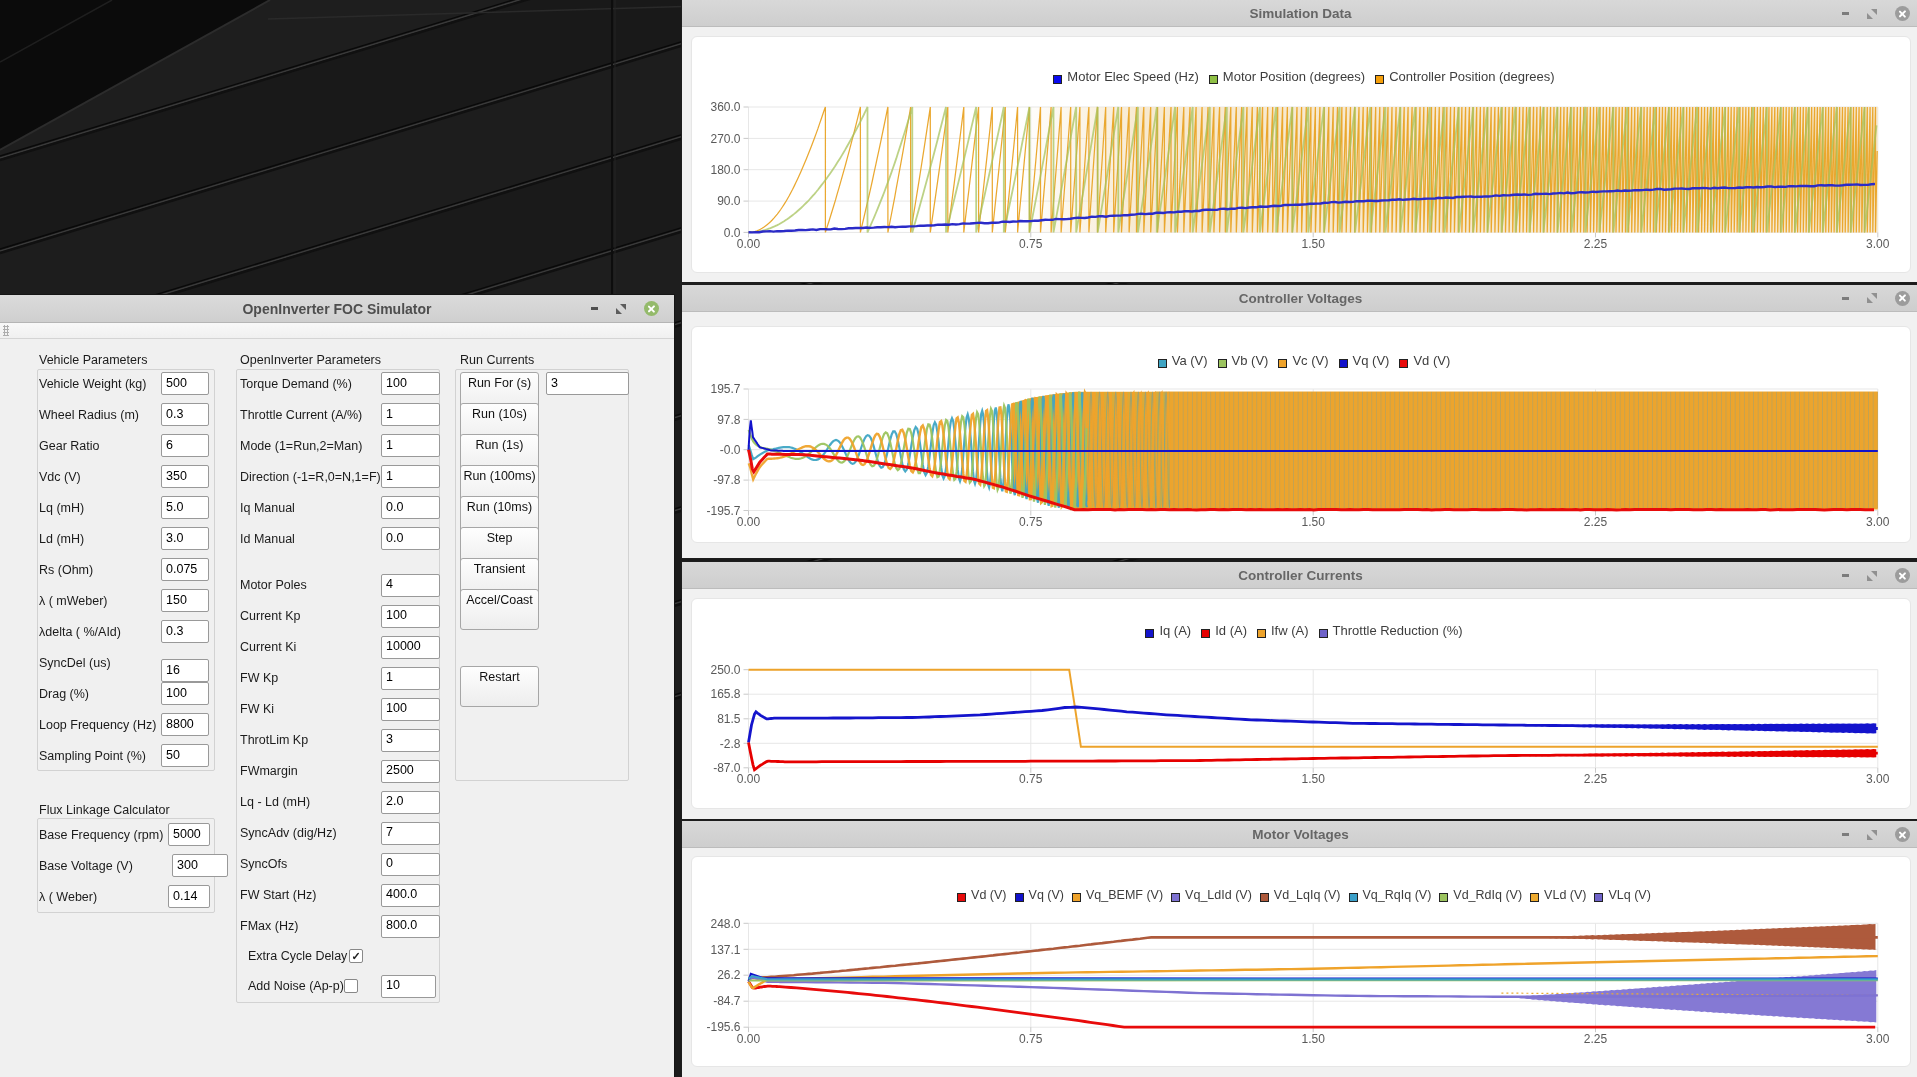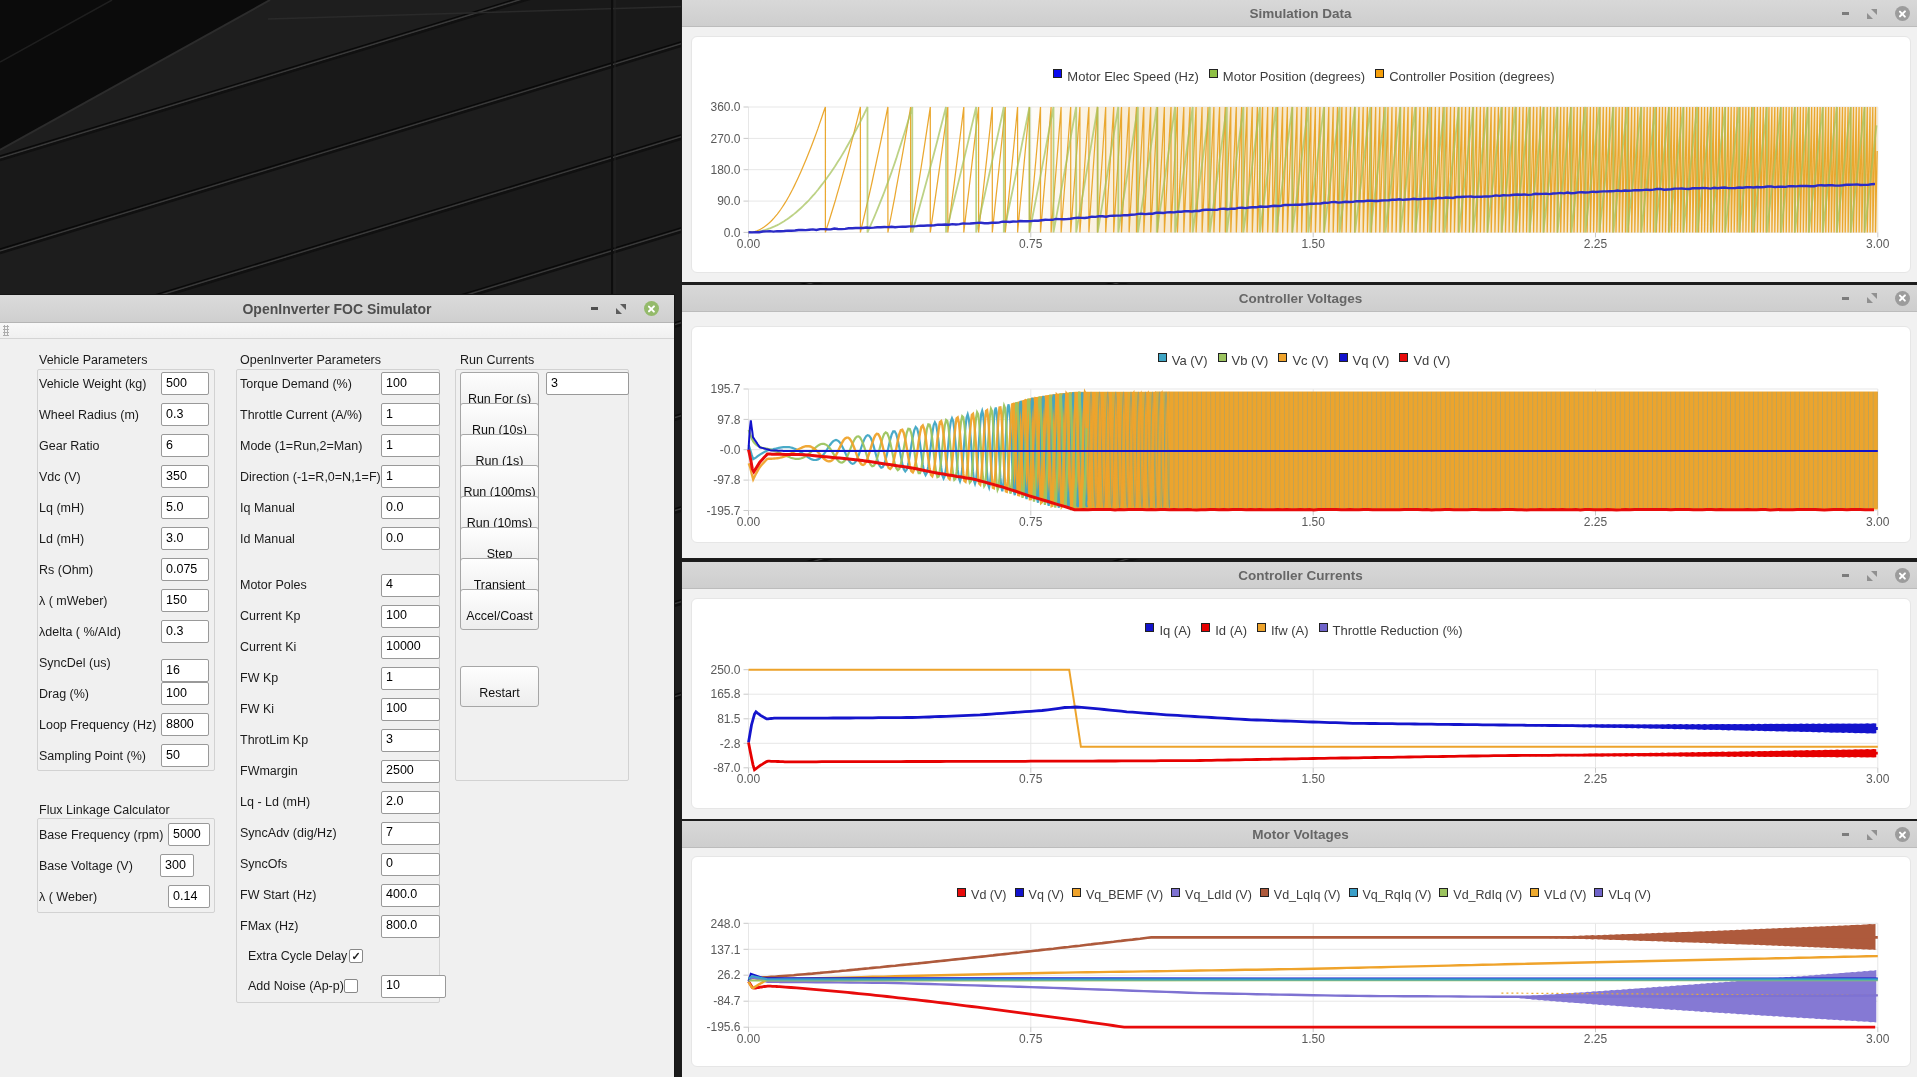--- a/index.html
+++ b/index.html
@@ -9,32 +9,32 @@
 .btns{position:absolute;right:10px;top:0;height:27px;display:flex;align-items:center;gap:18px}
 .bmin{width:7px;height:3px;background:#7c7c7c;display:inline-block}
 .bres{width:10px;height:10px;position:relative;display:inline-block}
 .bres .t1{position:absolute;right:0;top:0;width:0;height:0;border-left:6px solid transparent;border-top:6px solid #909090}
 .bres .t2{position:absolute;left:0;bottom:0;width:0;height:0;border-right:6px solid transparent;border-bottom:6px solid #909090}
 .bclose{width:15px;height:15px;border-radius:50%;background:#9c9c9c;position:relative;display:inline-block}
 .bclose i{position:absolute;left:3.2px;top:6.6px;width:8.6px;height:1.9px;background:#fff;border-radius:1px}
 .bclose i.x1{transform:rotate(45deg)}.bclose i.x2{transform:rotate(-45deg)}
 .card{position:absolute;left:9.5px;width:1220px;background:#fff;border:1px solid #e6e6e6;border-radius:6px}
 .legend{position:absolute;left:58px;width:1129px;display:flex;justify-content:center;gap:10px;font-size:13px;color:#3d3d3d;align-items:center;z-index:3}
-.li{display:inline-flex;align-items:flex-start;white-space:nowrap}
+.li{display:inline-flex;align-items:flex-end;white-space:nowrap}
 .legend2{font-size:12.5px;gap:8px}
 .lb{width:9px;height:9px;border:1.5px solid #222;display:inline-block;margin-right:5px}
 #foc{position:absolute;left:0;top:295px;width:674px;height:800px;background:#f0f0f0;box-shadow:0 0 0 1px #151515;z-index:5}
 #foc .tb{background:linear-gradient(#dbdbdb,#cfcfcf);height:28px;border-bottom:1px solid #b5b5b5}
 #foc .tbt{color:#4e4e4e;line-height:28px;font-size:14px}
 .toolbar{position:absolute;top:28px;left:0;width:100%;height:16px;background:linear-gradient(#f8f8f8,#f0f0f0);border-bottom:1px solid #d4d4d4}
 .grip{position:absolute;left:3px;top:2px;width:6px;height:11px;background-image:radial-gradient(circle,#adadad 1px,transparent 1.2px);background-size:3px 3px}
 .focbody{position:absolute;top:0;left:0;right:0;bottom:0}
 .lab{position:absolute;font-size:12.5px;color:#1b1b1b;white-space:nowrap;line-height:20px}
 .inp{position:absolute;height:23px;background:#fff;border:1px solid #999;border-radius:2px;font-size:12.5px;color:#000;padding:2.5px 0 0 4px;white-space:nowrap}
-.btn{position:absolute;height:41px;background:linear-gradient(#fefefe,#ededed);border:1px solid #a6a6a6;border-radius:3px;font-size:12.5px;color:#111;text-align:center;padding-top:19px}
+.btn{position:absolute;height:41px;background:linear-gradient(#fefefe,#ededed);border:1px solid #a6a6a6;border-radius:3px;font-size:12.5px;color:#111;text-align:center;padding-top:3px}
 .grp{position:absolute;border:1px solid #d2d2d2;border-radius:2px}
 .cb{position:absolute;width:14px;height:14px;background:#fff;border:1px solid #888;border-radius:2px;font-size:11px;line-height:12px;text-align:center}
 .ck{color:#222;font-weight:bold}
 #foc .btns{right:15px}
 #foc .bmin{background:#4f4f4f}
 #foc .bres .t1{border-top-color:#5c5c5c}
 #foc .bres .t2{border-bottom-color:#5c5c5c}
 #foc .bclose{background:#94ba6b}
 svg text{font-family:"Liberation Sans",sans-serif}
 </style></head>
@@ -414,21 +414,21 @@
 <div class="inp" style="left:161px;top:387.0px;width:48px">100</div>
 <div class="lab" style="left:39px;top:419.5px">Loop Frequency (Hz)</div>
 <div class="inp" style="left:161px;top:418.0px;width:48px">8800</div>
 <div class="lab" style="left:39px;top:450.5px">Sampling Point (%)</div>
 <div class="inp" style="left:161px;top:449.0px;width:48px">50</div>
 <div class="lab" style="left:39px;top:505px">Flux Linkage Calculator</div>
 <div class="grp" style="left:37px;top:523px;width:178px;height:95px"></div>
 <div class="lab" style="left:39px;top:529.5px">Base Frequency (rpm)</div>
 <div class="inp" style="left:168px;top:528.0px;width:42px">5000</div>
 <div class="lab" style="left:39px;top:560.5px">Base Voltage (V)</div>
-<div class="inp" style="left:160px;top:559.0px;width:34px">300</div>
+<div class="inp" style="left:172px;top:559.0px;width:56px">300</div>
 <div class="lab" style="left:39px;top:591.5px">λ ( Weber)</div>
 <div class="inp" style="left:168px;top:590.0px;width:42px">0.14</div>
 <div class="lab" style="left:240px;top:55px">OpenInverter Parameters</div>
 <div class="grp" style="left:236px;top:74px;width:204px;height:634px"></div>
 <div class="lab" style="left:240px;top:78.5px">Torque Demand (%)</div>
 <div class="inp" style="left:381px;top:77.0px;width:59px">100</div>
 <div class="lab" style="left:240px;top:109.5px">Throttle Current (A/%)</div>
 <div class="inp" style="left:381px;top:108.0px;width:59px">1</div>
 <div class="lab" style="left:240px;top:140.5px">Mode (1=Run,2=Man)</div>
 <div class="inp" style="left:381px;top:139.0px;width:59px">1</div>
@@ -459,21 +459,21 @@
 <div class="lab" style="left:240px;top:559px">SyncOfs</div>
 <div class="inp" style="left:381px;top:557.5px;width:59px">0</div>
 <div class="lab" style="left:240px;top:590px">FW Start (Hz)</div>
 <div class="inp" style="left:381px;top:588.5px;width:59px">400.0</div>
 <div class="lab" style="left:240px;top:621px">FMax (Hz)</div>
 <div class="inp" style="left:381px;top:619.5px;width:59px">800.0</div>
 <div class="lab" style="left:248px;top:651px">Extra Cycle Delay</div>
 <div class="cb" style="left:349px;top:654px"><span class="ck">✓</span></div>
 <div class="lab" style="left:248px;top:681px">Add Noise (Ap-p)</div>
 <div class="cb" style="left:344px;top:684px"></div>
-<div class="inp" style="left:381px;top:679.5px;width:65px">10</div>
+<div class="inp" style="left:381px;top:679.5px;width:55px">10</div>
 <div class="lab" style="left:460px;top:55px">Run Currents</div>
 <div class="grp" style="left:455px;top:74px;width:174px;height:412px"></div>
 <div class="btn" style="left:460px;top:77.0px;width:79px">Run For (s)</div>
 <div class="btn" style="left:460px;top:108.0px;width:79px">Run (10s)</div>
 <div class="btn" style="left:460px;top:139.0px;width:79px">Run (1s)</div>
 <div class="btn" style="left:460px;top:170.0px;width:79px">Run (100ms)</div>
 <div class="btn" style="left:460px;top:201.0px;width:79px">Run (10ms)</div>
 <div class="btn" style="left:460px;top:232.0px;width:79px">Step</div>
 <div class="btn" style="left:460px;top:263.0px;width:79px">Transient</div>
 <div class="btn" style="left:460px;top:294.0px;width:79px">Accel/Coast</div>

